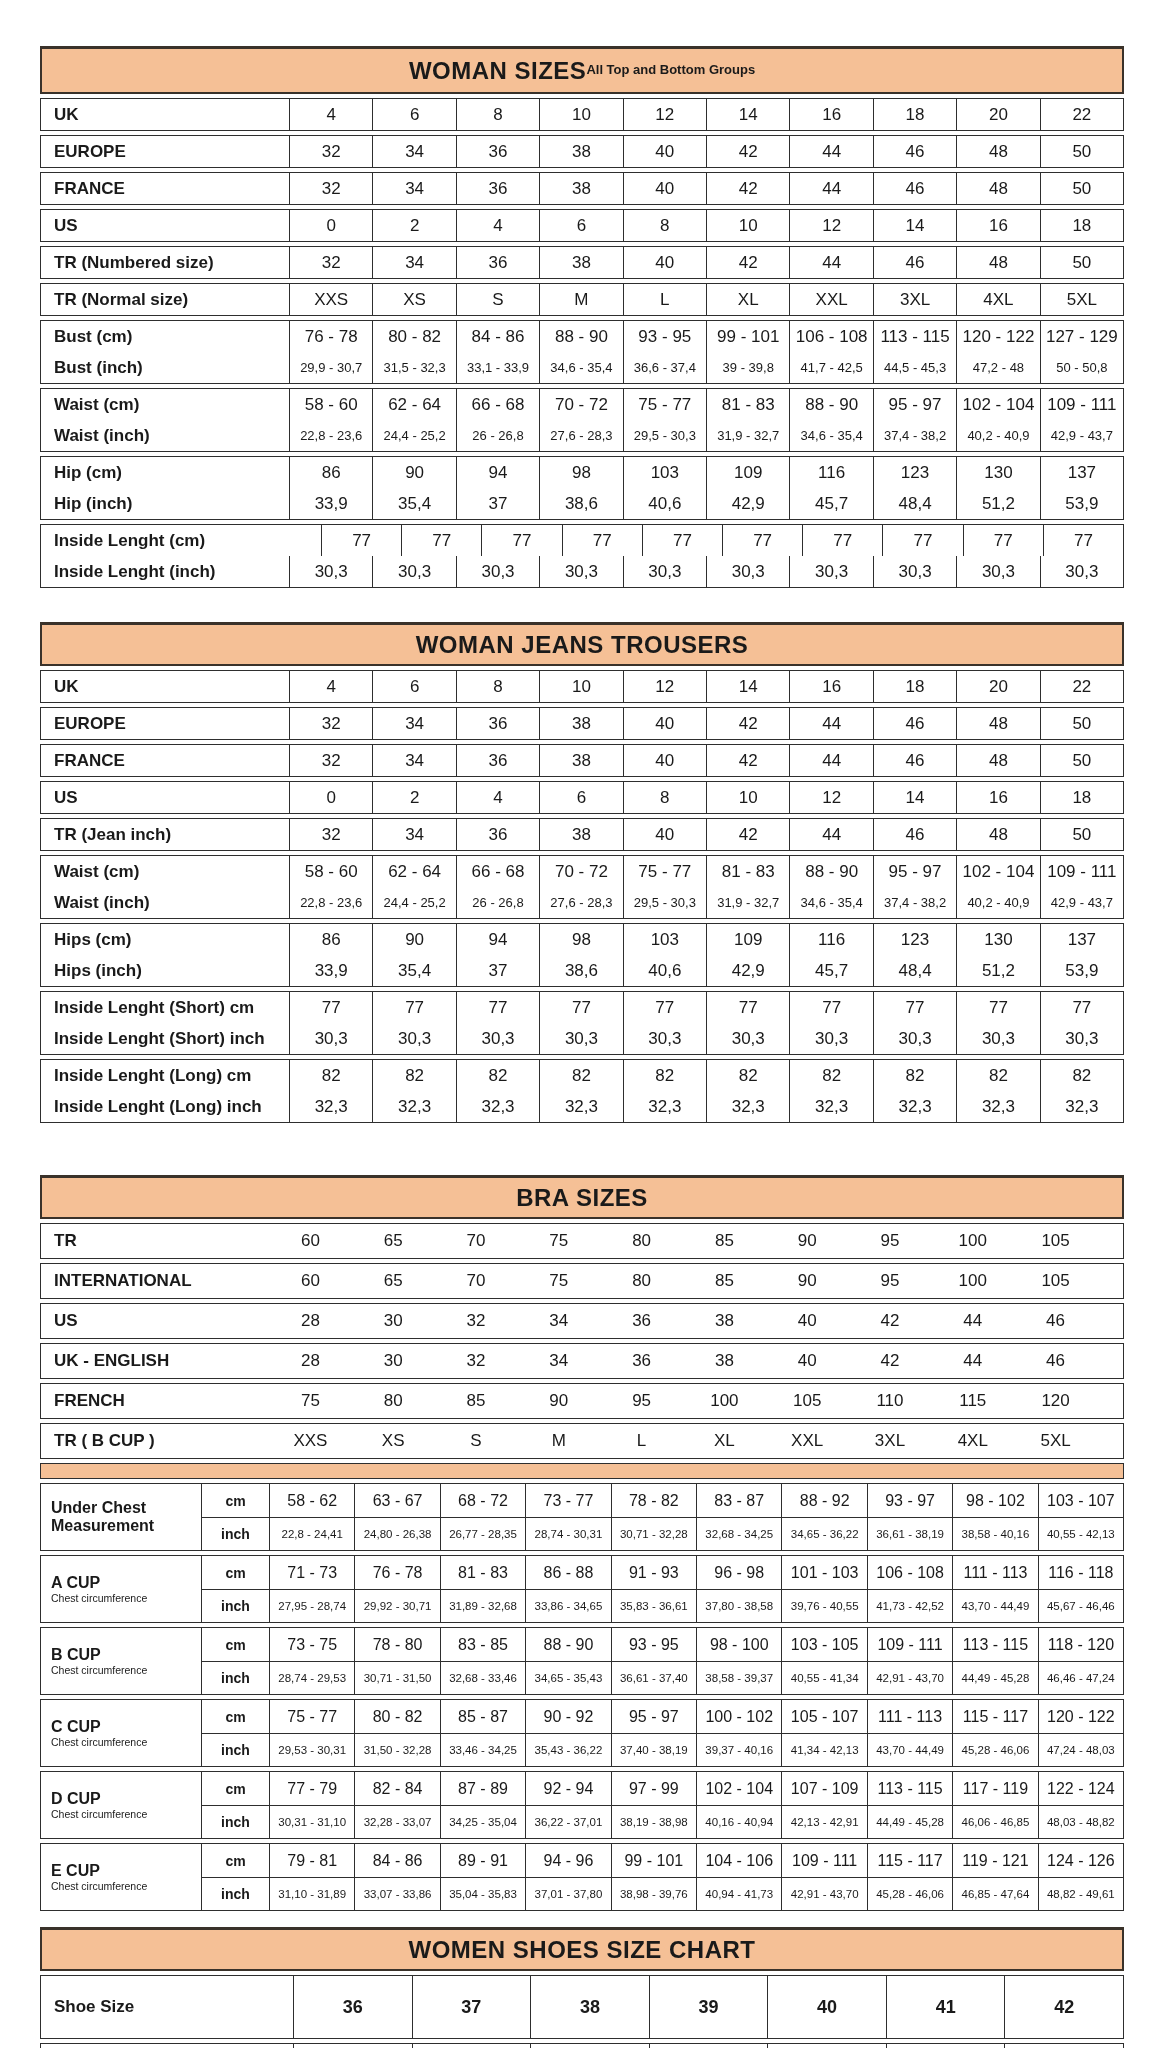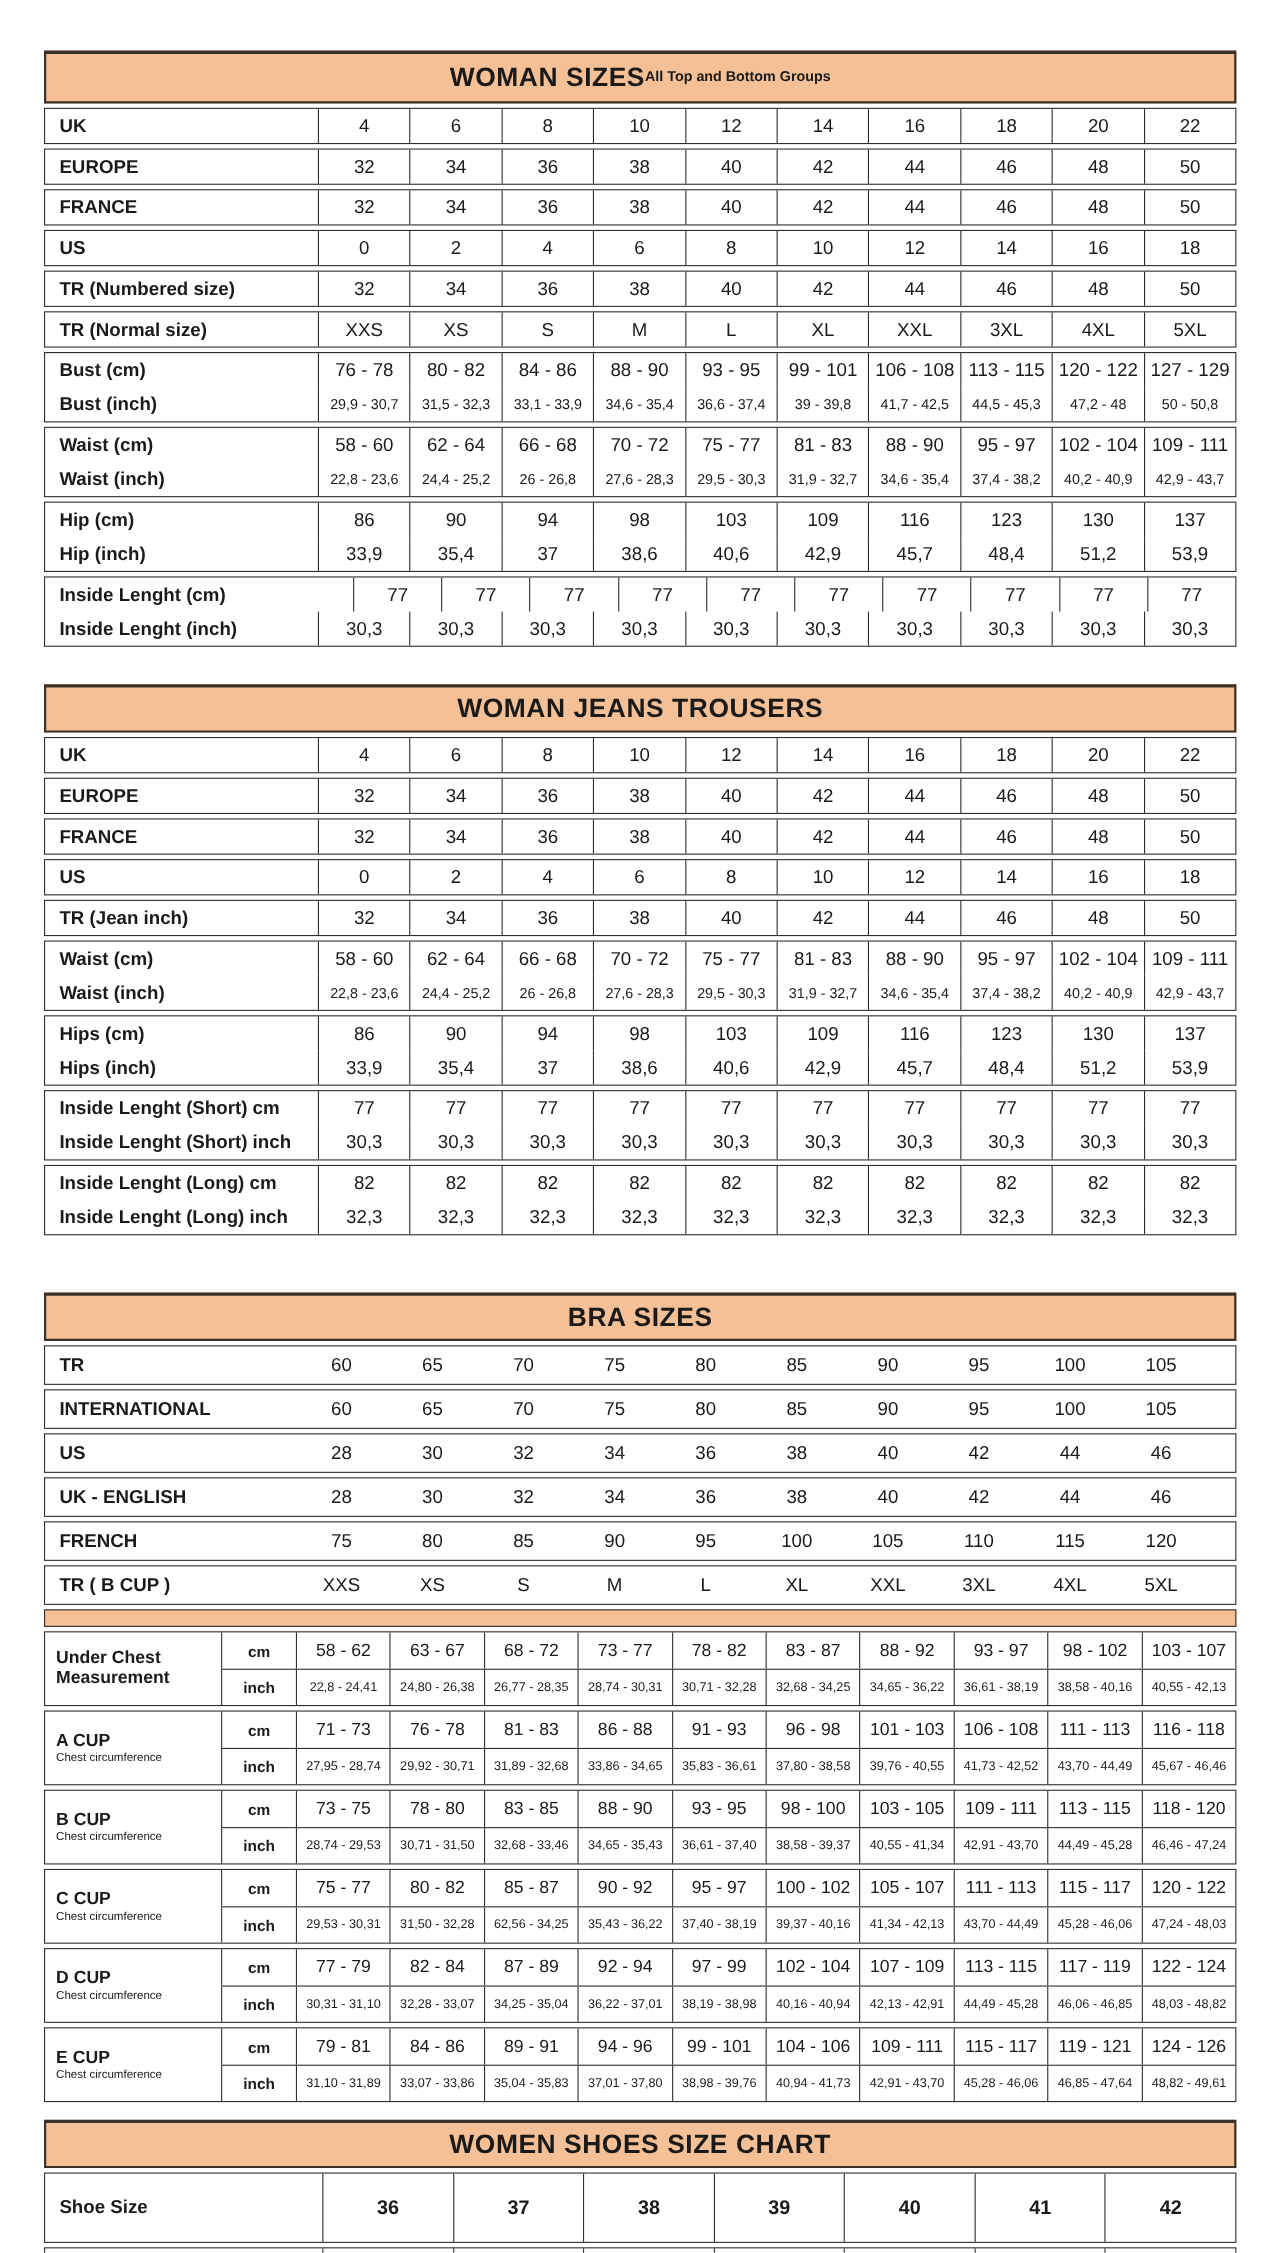--- a/index.html
+++ b/index.html
@@ -769,21 +769,21 @@
               <div class="cell">100 - 102</div>
               <div class="cell">105 - 107</div>
               <div class="cell">111 - 113</div>
               <div class="cell">115 - 117</div>
               <div class="cell">120 - 122</div>
             </div>
             <div class="cup-line second">
               <div class="unit-cell">inch</div>
               <div class="cell small">29,53 - 30,31</div>
               <div class="cell small">31,50 - 32,28</div>
-              <div class="cell small">62,56 - 34,25</div>
+              <div class="cell small">33,46 - 34,25</div>
               <div class="cell small">35,43 - 36,22</div>
               <div class="cell small">37,40 - 38,19</div>
               <div class="cell small">39,37 - 40,16</div>
               <div class="cell small">41,34 - 42,13</div>
               <div class="cell small">43,70 - 44,49</div>
               <div class="cell small">45,28 - 46,06</div>
               <div class="cell small">47,24 - 48,03</div>
             </div>
           </div>
         </div>

